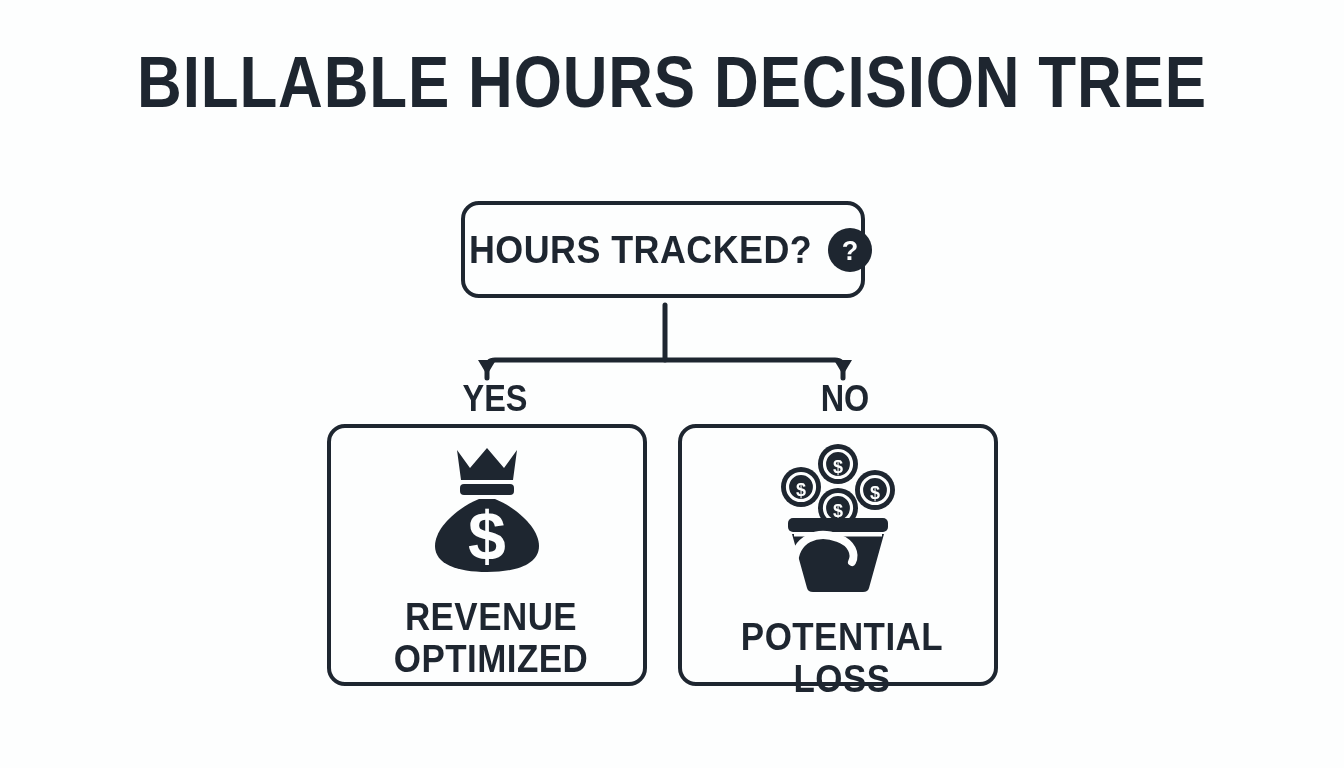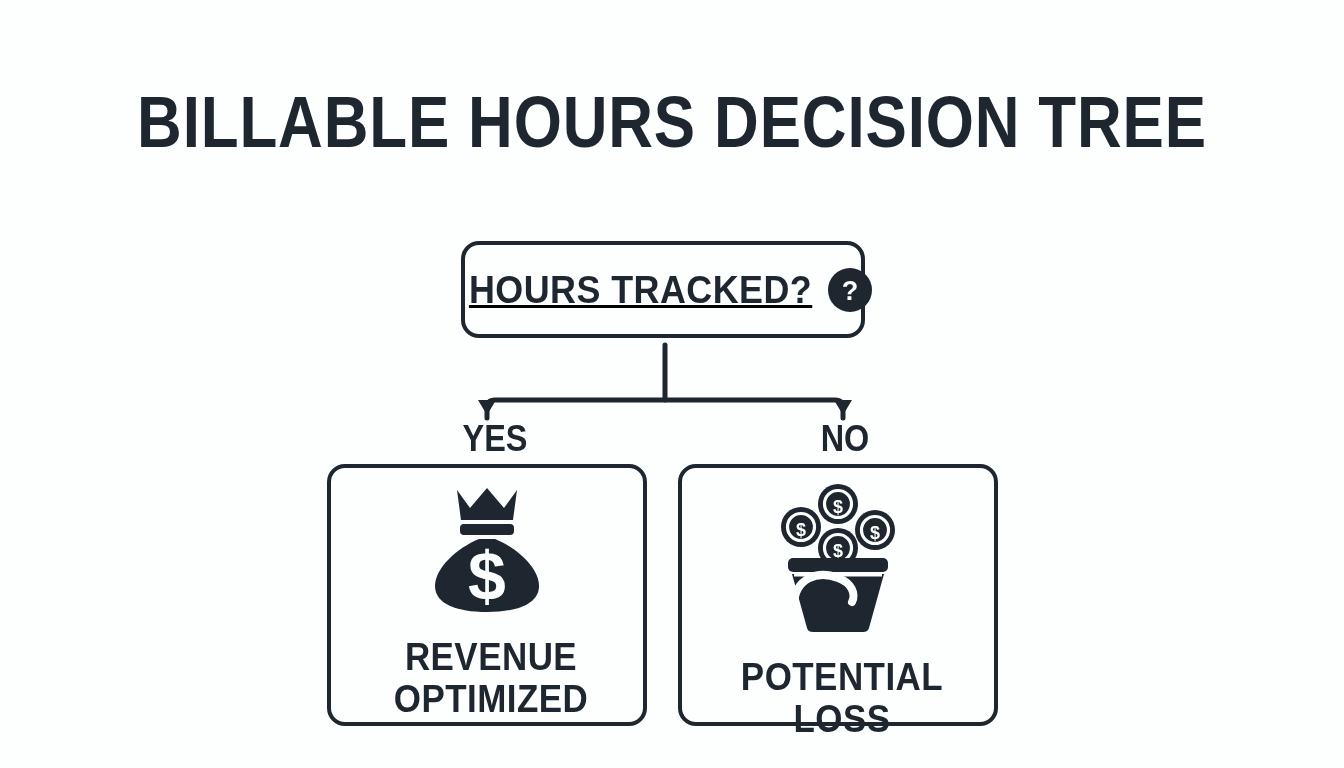--- a/index.html
+++ b/index.html
@@ -10,21 +10,20 @@
     width: 1344px;
     height: 768px;
     background: #fdfefe;
     font-family: "Liberation Sans", sans-serif;
     overflow: hidden;
     position: relative;
   }
   .canvas {
     position: absolute;
     inset: 0;
-    margin-top: 40px;
   }
 
   
   .title {
     position: absolute;
     top: 46px;
     left: 0;
     width: 1344px;
     text-align: center;
     color: #1e2630;
@@ -45,21 +44,20 @@
     top: 201px;
     width: 404px;
     height: 97px;
     box-sizing: border-box;
     border: 4px solid #1e2630;
     border-radius: 18px;
     background: #fdfefe;
     display: flex;
     align-items: center;
     justify-content: center;
-    text-decoration: underline;
   }
   .decision-label {
     color: #1e2630;
     font-family: "Liberation Sans Narrow", "Liberation Sans", sans-serif;
     font-size: 39px;
     font-weight: bold;
     letter-spacing: 0.5px;
     transform: scaleX(0.92);
     white-space: nowrap;
   }

